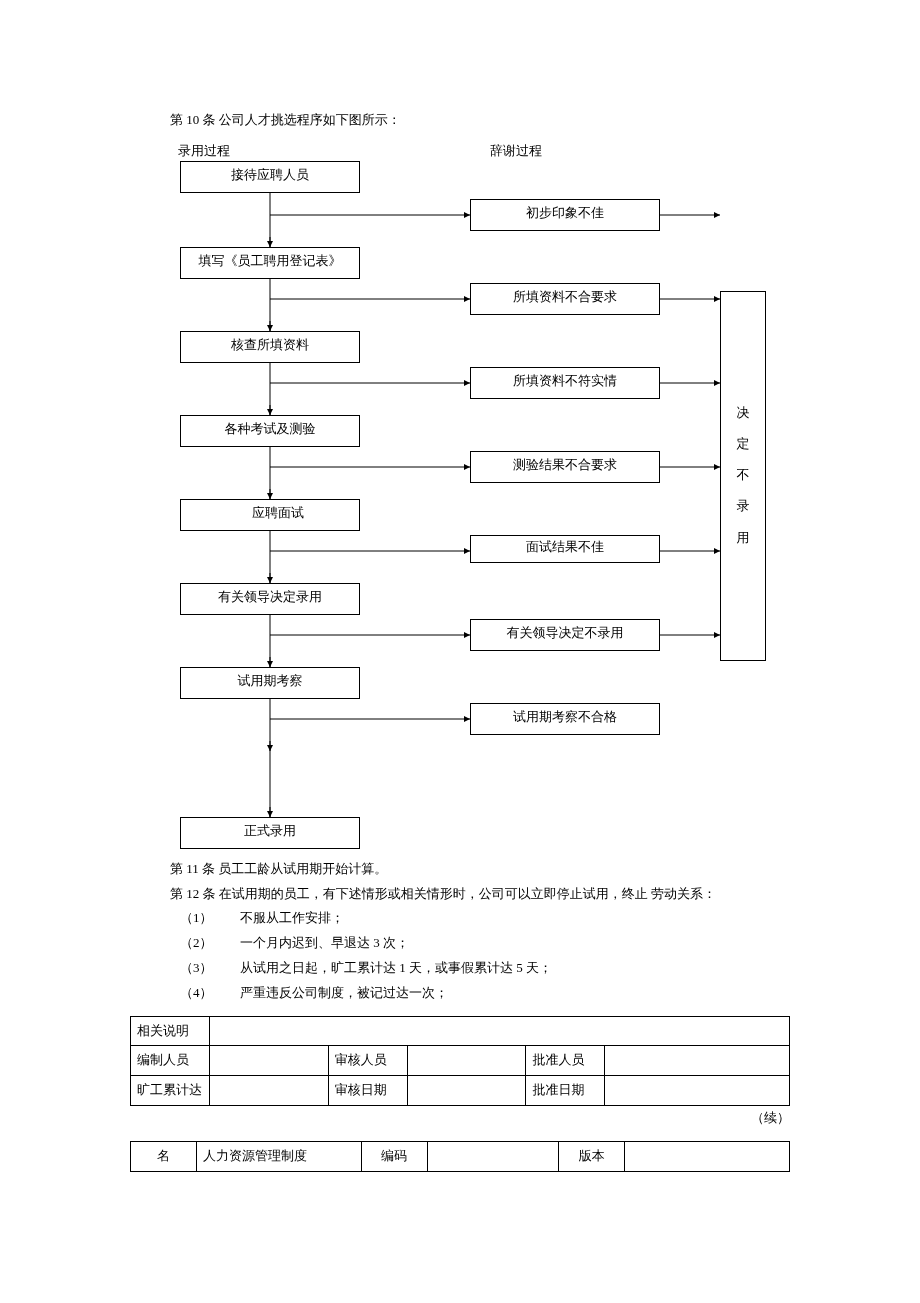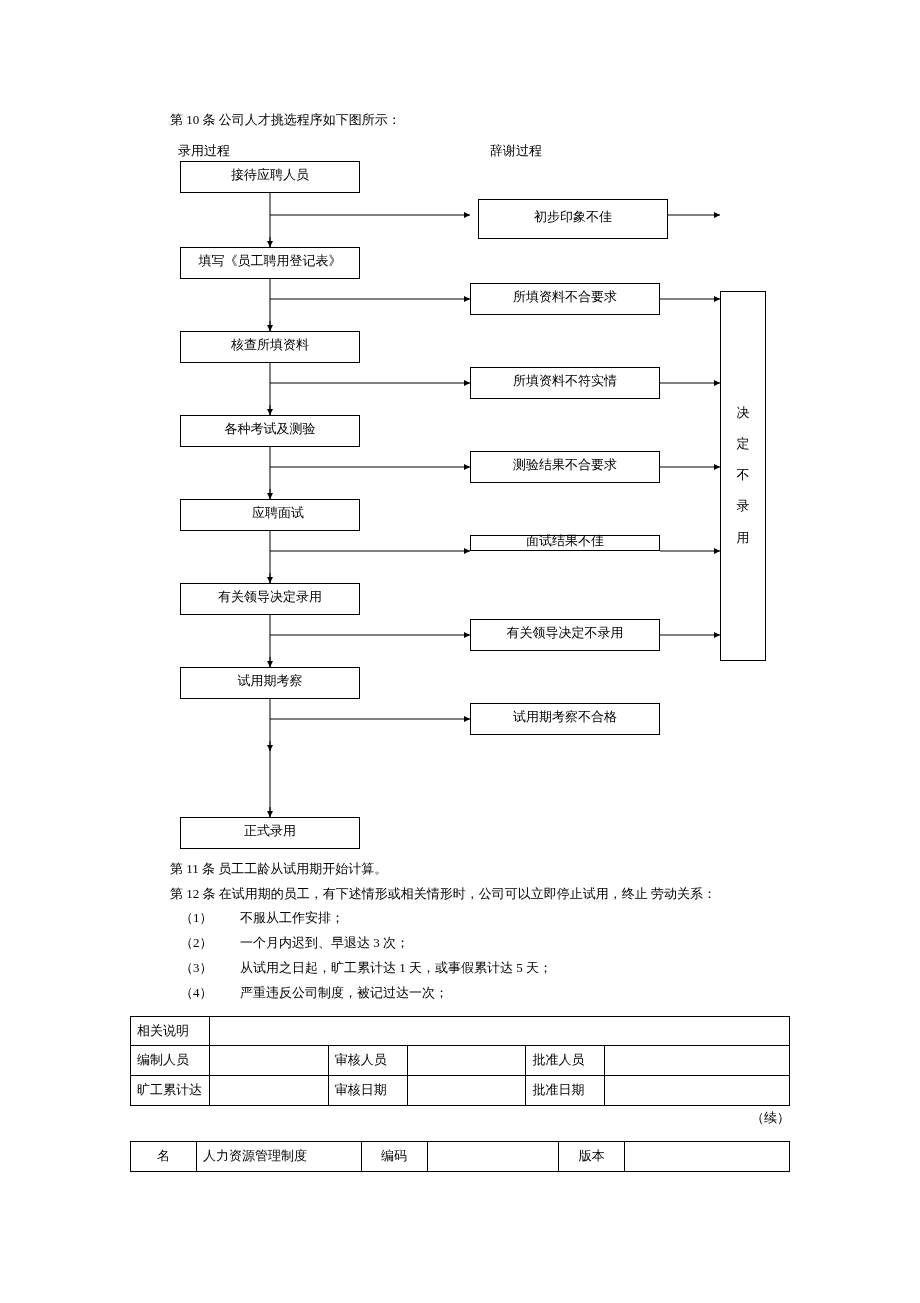--- a/index.html
+++ b/index.html
@@ -68,25 +68,25 @@
     <div class="fbox" style="left:50px; top:106px;width:180px;height:32px;">填写《员工聘用登记表》</div>
     <div class="fbox" style="left:50px; top:190px;width:180px;height:32px;">核查所填资料</div>
     <div class="fbox" style="left:50px; top:274px;width:180px;height:32px;">各种考试及测验</div>
     <div class="fbox" style="left:50px; top:358px;width:180px;height:32px;padding-left:16px;">应聘面试</div>
     <div class="fbox" style="left:50px; top:442px;width:180px;height:32px;">有关领导决定录用</div>
     <div class="fbox" style="left:50px; top:526px;width:180px;height:32px;">试用期考察</div>
     <div class="fbox" style="left:50px; top:676px;width:180px;height:32px;">正式录用</div>
 
     <div class="fbox" style="left:50px; top:610px;width:180px;height:32px;opacity:0;"></div>
 
-    <div class="fbox" style="left:348px;top:58px; width:190px;height:40px;">初步印象不佳</div>
+    <div class="fbox" style="left:340px;top:58px; width:190px;height:32px;">初步印象不佳</div>
     <div class="fbox" style="left:340px;top:142px;width:190px;height:32px;">所填资料不合要求</div>
     <div class="fbox" style="left:340px;top:226px;width:190px;height:32px;">所填资料不符实情</div>
     <div class="fbox" style="left:340px;top:310px;width:190px;height:32px;">测验结果不合要求</div>
-    <div class="fbox" style="left:340px;top:394px;width:190px;height:16px;">面试结果不佳</div>
+    <div class="fbox" style="left:340px;top:394px;width:190px;height:28px;">面试结果不佳</div>
     <div class="fbox" style="left:340px;top:478px;width:190px;height:32px;">有关领导决定不录用</div>
     <div class="fbox" style="left:340px;top:562px;width:190px;height:32px;">试用期考察不合格</div>
 
     <div class="fbox" style="left:590px;top:150px;width:46px;height:370px;flex-direction:column;line-height:2.4;">
       <span style="white-space:pre;">决
 定
 不
 录
 用</span>
     </div>

